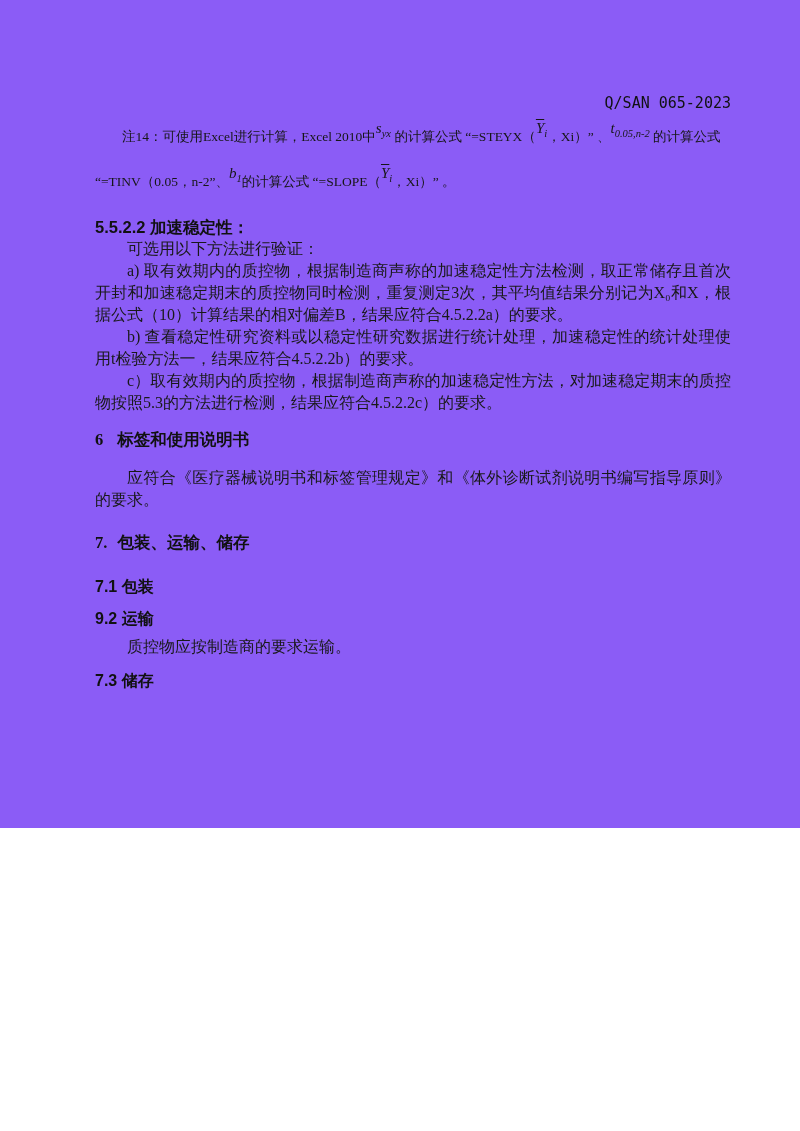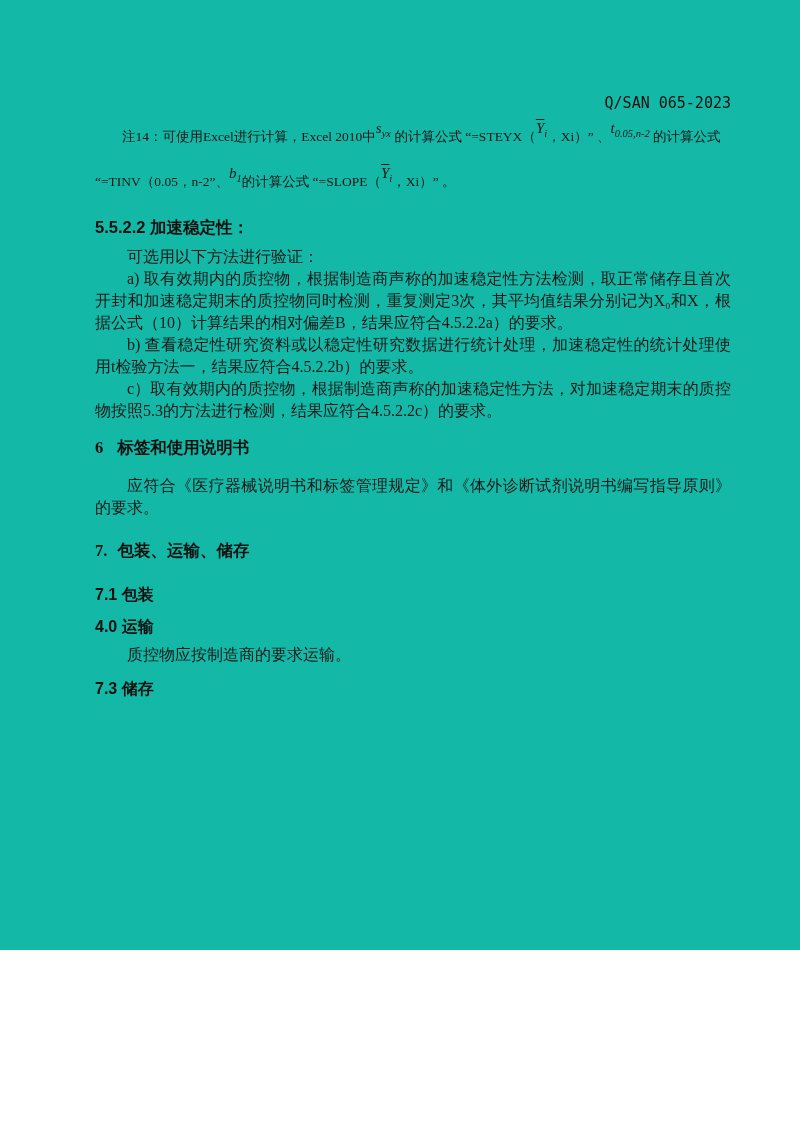--- a/index.html
+++ b/index.html
@@ -1,20 +1,20 @@
 <!DOCTYPE html>
 <html><head>
 <meta charset="utf-8">
 <style>
   * { margin:0; padding:0; box-sizing:border-box; }
   html,body { background:#ffffff; }
   .doc {
     position:relative;
-    width:800px; height:950px;
-    background:#14b8a6;
+    width:800px; height:828px;
+    background:#8b5cf6;
     font-family:"Liberation Serif", serif;
     color:#1f1f1f;
     overflow:hidden;
   }
   .inner {
     position:absolute; left:95px; top:0; width:636px;
   }
   .hdr {
     margin-top:94px;
     text-align:right;
@@ -46,21 +46,21 @@
   }
   .fml .ov { text-decoration:overline; }
   h2, h3 {
     font-family:"Liberation Sans", sans-serif;
     font-weight:bold;
     color:#111;
     font-size:16.5px;
     line-height:22px;
   }
   .h-5522 { margin-top:12px; }
-  .body-block { margin-top:8px; }
+  .body-block { }
   .body-block p, .para {
     font-size:16px;
     line-height:22px;
     text-indent:2em;
     text-align:justify;
     color:#191919;
   }
   .h-6 { margin-top:14px; }
   .h-6 .num, .h-7 .num { display:inline-block; margin-right:14px; font-family:"Liberation Serif", serif; }
   .h-7 .num { margin-right:10px; }
@@ -102,21 +102,21 @@
     </div>
 
     <h2 class="h-6"><span class="num">6</span><span>标签和使用说明书</span></h2>
 
     <p class="para p-6">应符合《医疗器械说明书和标签管理规定》和《体外诊断试剂说明书编写指导原则》的要求。</p>
 
     <h2 class="h-7"><span class="num">7.</span><span>包装、运输、储存</span></h2>
 
     <h3 class="h-71">7.1 包装</h3>
 
-    <h3 class="h-72">4.0 运输</h3>
+    <h3 class="h-72">9.2 运输</h3>
     <p class="para p-72">质控物应按制造商的要求运输。</p>
 
     <h3 class="h-73">7.3 储存</h3>
 
   </div>
 
   <div class="pageno">8</div>
 </div>
 
 </body></html>

